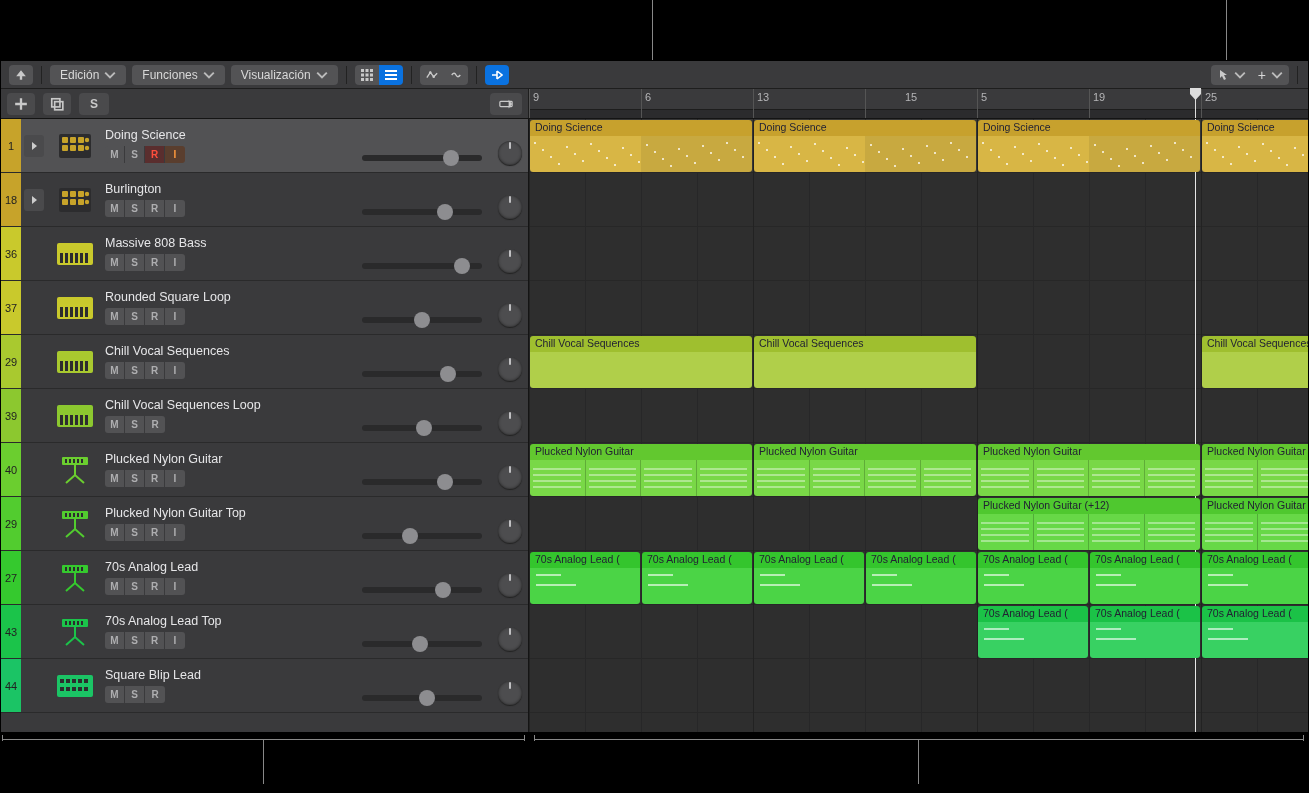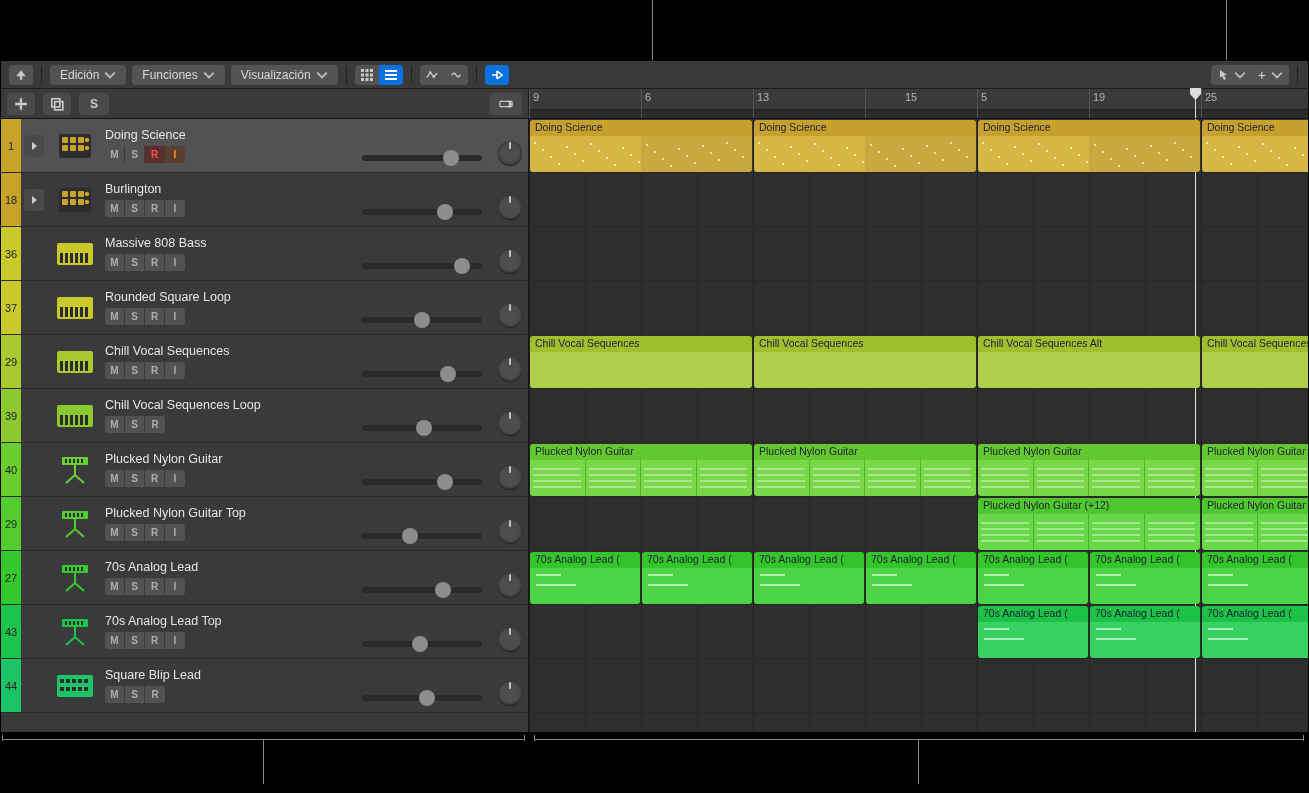--- a/index.html
+++ b/index.html
@@ -819,24 +819,20 @@
             </div>
           </div>
           <div class="clip" style="left: 1px; top: 217px; width: 222px;">
             <div class="clip-header" style="background:#9fbf2f;">Chill Vocal Sequences</div>
             <div class="clip-body" style="background:#b0cf4a;"></div>
           </div>
           <div class="clip" style="left: 225px; top: 217px; width: 222px;">
             <div class="clip-header" style="background:#9fbf2f;">Chill Vocal Sequences</div>
             <div class="clip-body" style="background:#b0cf4a;"></div>
           </div>
-          <div class="clip" style="left: 449px; top: 217px; width: 222px;">
-            <div class="clip-header" style="background:#9fbf2f;">Chill Vocal Sequences Alt</div>
-            <div class="clip-body" style="background:#b0cf4a;"></div>
-          </div>
           <div class="clip" style="left: 673px; top: 217px; width: 222px;">
             <div class="clip-header" style="background:#9fbf2f;">Chill Vocal Sequences</div>
             <div class="clip-body" style="background:#b0cf4a;"></div>
           </div>
           <div class="clip" style="left: 1px; top: 325px; width: 222px;">
             <div class="clip-header" style="background:#62c82f;">Plucked Nylon Guitar</div>
             <div class="clip-body" style="background:#79d847;">
               <div style="position:absolute;left:0px;width:53.5px;top:3px;bottom:3px;">
                 <div class="midi-lines">
                   <span></span>

